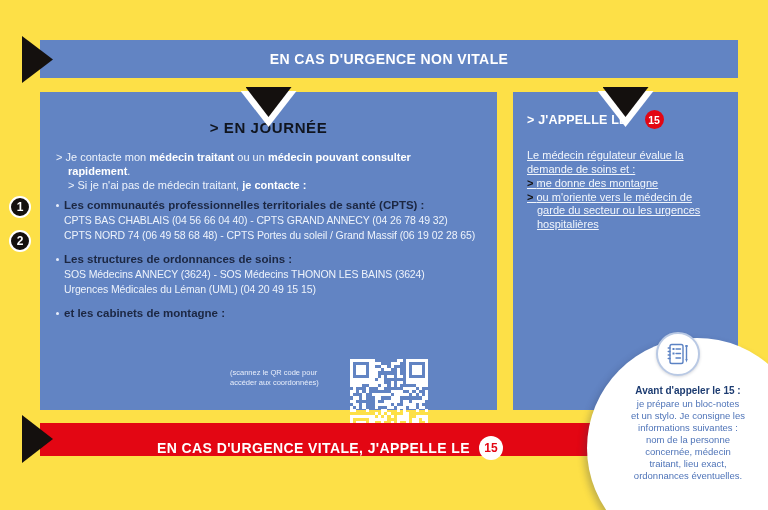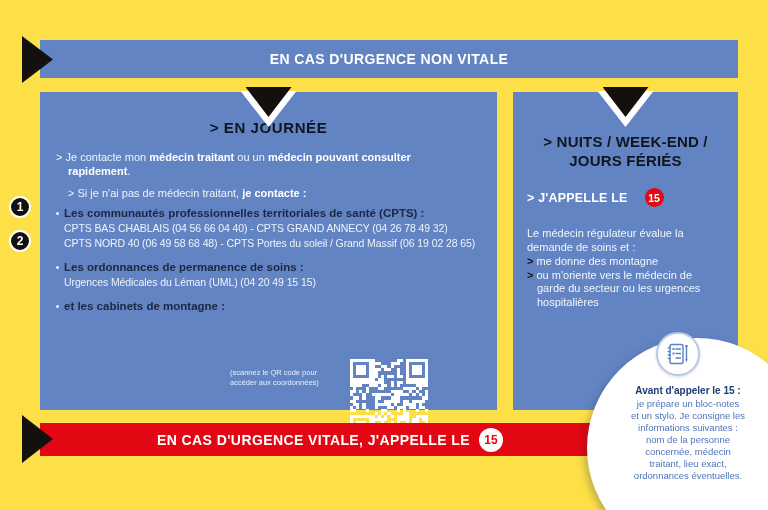--- a/index.html
+++ b/index.html
@@ -8,56 +8,56 @@
 
   
   .arrow{ position:absolute; background:#14100e; clip-path:polygon(0 0,100% 50%,0 100%); z-index:2;}
   .arrow.top{ left:22px; top:36px; width:31px; height:47px; }
   .arrow.bottom{ left:22px; top:415px; width:31px; height:48px; }
 
   .banner{ position:absolute; left:40px; width:698px; display:flex; align-items:center; justify-content:center; z-index:1; }
   .banner.blue{ top:40px; height:38px; background:#6284c3; }
   .banner.red{ top:423px; height:33px; background:#e30613; }
   .banner .txt{ color:#fff; font-weight:bold; font-size:14px; letter-spacing:.4px; }
-  .red-inner{ position:absolute; left:0; top:0; width:580px; height:100%; display:flex; align-items:center; justify-content:center; gap:9px;}
+  .red-inner{ position:absolute; left:0; top:8px; width:580px; height:100%; display:flex; align-items:center; justify-content:center; gap:9px;}
   .badge-15-white{ width:24px; height:24px; border-radius:50%; background:#fff; color:#e30613; font-weight:bold; font-size:12px; display:flex; align-items:center; justify-content:center; }
 
   
   .panel{ position:absolute; top:92px; height:318px; background:#6284c3; z-index:1; }
   .panel.left{ left:40px; width:457px; }
   .panel.right{ left:513px; width:225px; }
 
   .tri-wrap{ position:absolute; top:-5px; left:50%; transform:translateX(-50%); width:60px; height:40px; }
   .tri{ position:absolute; clip-path:polygon(0 0,100% 0,50% 100%); }
   .tri.white{ left:2px; top:4px; width:56px; height:36px; background:#fff; }
   .tri.black{ left:7px; top:0; width:46px; height:30px; background:#14100e; }
 
   
   .lp-header{ padding-top:27px; text-align:center; font-weight:bold; font-size:15px; letter-spacing:.6px; color:#10151f; }
   .lp-content{ padding:14px 10px 0 16px; position:relative; }
   .step{ width:388px; font-size:11px; line-height:14px; color:#eef3fb; padding-left:12px; text-indent:-12px; }
   .step b{ color:#ffffff; }
-  .step.s1{ margin-bottom:8px; }
+  .step.s1{ }
   .step.s2{ margin-bottom:6px;margin-left:12px; }
   .num-circle{ position:absolute; left:-31px; width:22px; height:22px; border-radius:50%; background:#14100e; border:2px solid #fff; color:#fff; font-weight:bold; font-size:12px; display:flex; align-items:center; justify-content:center; z-index:3;}
   .num-circle.n1{ top:60px; }
   .num-circle.n2{ top:94px; }
   .group{ margin-bottom:9px; }
   .g-head{ font-size:11.5px; line-height:15px; font-weight:bold; color:#1c2742; position:relative; padding-left:8px;}
   .g-head .dot{ position:absolute; left:0; top:6px; width:3px; height:3px; border-radius:50%; background:#e8eefb; }
   .g-line{ font-size:10.5px; line-height:15px; color:#eef3fb; padding-left:8px; letter-spacing:-0.1px; }
   .qr-note{ position:absolute; left:190px; top:232px; width:104px; font-size:7.5px; line-height:9.5px; color:#e8eefb; white-space:pre-line; }
   .qr{ position:absolute; left:310px; top:223px; width:78px; height:78px; }
 
   
   .rp-header{ padding-top:40px; text-align:center; font-weight:bold; font-size:15px; line-height:19px; color:#10151f; letter-spacing:.2px;}
   .rp-appelle{ margin:18px 0 0 14px; display:flex; align-items:center; gap:17px; }
   .rp-appelle .lab{ color:#fff; font-weight:bold; font-size:12.5px; letter-spacing:.2px; }
   .badge-15-red{ width:19px; height:19px; border-radius:50%; background:#e30613; color:#fff; font-weight:bold; font-size:10.5px; display:flex; align-items:center; justify-content:center; }
-  .rp-body{ margin:20px 0 0 14px; width:180px; font-size:11px; line-height:13.5px; color:#f2f6fc; }
+  .rp-body{ margin:20px 0 0 14px; width:180px; font-size:11px; line-height:13.5px; color:#f2f6fc;text-decoration:underline; }
   .rp-intro{ margin-bottom:1px; }
   .rp-bullet{ padding-left:10px; text-indent:-10px; }
   .rp-bullet .chev{ color:#14100e; font-weight:bold; }
 
   
   .white-circle{ position:absolute; left:587px; top:338px; width:220px; height:220px; border-radius:50%; background:#fff; box-shadow:-3px 3px 7px rgba(40,50,80,.28); z-index:5; }
   .note-icon-badge{ position:absolute; left:656px; top:332px; width:44px; height:44px; border-radius:50%; background:#fff; border:2px solid #b9c9e4; z-index:6; display:flex; align-items:center; justify-content:center; box-shadow:0 1px 3px rgba(40,50,80,.2);}
   .note-text{ position:absolute; left:602px; top:385px; width:172px; z-index:6; text-align:center; }
   .note-text .nt-head{ font-size:10px; font-weight:bold; color:#1d3c71; margin-bottom:2px; }
   .note-text .nt-line{ font-size:9.5px; line-height:12px; color:#4f74b8; }
@@ -86,25 +86,26 @@
           <span>2</span>
         </div>
 
       <div class="step s1"><span>&gt; </span><span>Je contacte mon </span><b>médecin traitant</b><span> ou un </span><b>médecin pouvant consulter rapidement</b><span>.</span></div>
 
       <div class="step s2"><span>&gt; Si je n'ai pas de médecin traitant, </span><b>je contacte :</b></div>
 
       <div class="group">
         <div class="g-head"><span class="dot"></span><span>Les communautés professionnelles territoriales de santé (CPTS) :</span></div>
         <div class="g-line">CPTS BAS CHABLAIS (04 56 66 04 40) - CPTS GRAND ANNECY (04 26 78 49 32)</div>
-        <div class="g-line">CPTS NORD 40 (06 49 58 68 48) - CPTS Portes du soleil / Grand Massif (06 19 02 28 65)</div>
+        <div class="g-line">CPTS NORD 74 (06 49 58 68 48) - CPTS Portes du soleil / Grand Massif (06 19 02 28 65)</div>
       </div>
 
       <div class="group">
-        <div class="g-head"><span class="dot"></span><span>Les ordonnances de permanence de soins :</span></div>
+        <div class="g-head"><span class="dot"></span><span>Les structures de ordonnances de soins :</span></div>
+        <div class="g-line">SOS Médecins ANNECY (3624) - SOS Médecins THONON LES BAINS (3624)</div>
         <div class="g-line">Urgences Médicales du Léman (UML) (04 20 49 15 15)</div>
       </div>
 
       <div class="group">
         <div class="g-head"><span class="dot"></span></div>
         <div class="g-head" style="padding-left:8px;"><span>et les cabinets de montagne :</span></div>
       </div>
 
       <div class="qr-note">(scannez le QR code pour
 accéder aux coordonnées)</div>
@@ -335,24 +336,20 @@
           <rect x="2" y="20" width="3" height="3" fill="#fff"></rect>
         </svg>
     </div>
   </div>
 
   <div class="panel right">
     <div class="tri-wrap">
       <div class="tri white"></div>
         <div class="tri black"></div>
     </div>
-    <div class="rp-header">
-      <div>&gt; NUITS / WEEK-END /</div>
-      <div>JOURS FÉRIÉS</div>
-    </div>
     <div class="rp-appelle">
       <span class="lab">&gt; J'APPELLE LE</span>
       <span class="badge-15-red">
           <span>15</span>
         </span>
     </div>
     <div class="rp-body">
       <div class="rp-intro">Le médecin régulateur évalue la demande de soins et :</div>
       <div class="rp-bullet"><span class="chev">&gt; </span><span>me donne des montagne</span></div>
       <div class="rp-bullet"><span class="chev">&gt; </span><span>ou m'oriente vers le médecin de garde du secteur ou les urgences hospitalières</span></div>

